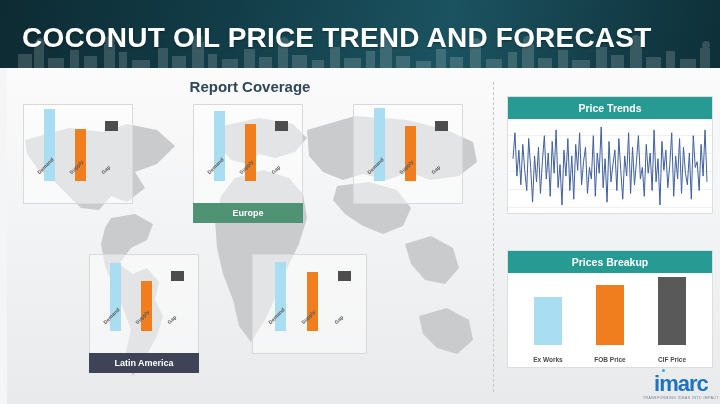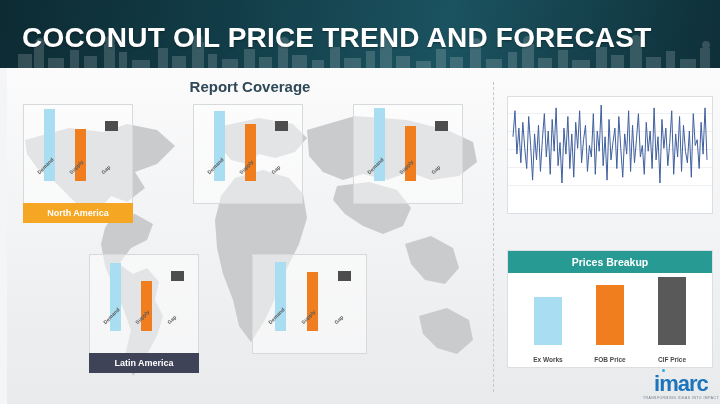--- a/index.html
+++ b/index.html
@@ -149,32 +149,32 @@
 
     <div class="region" style="left:16px;top:36px;width:110px;">
       <div class="chartbox" style="height:100px;">
         <div class="bar demand" style="left:20px;width:11px;height:72px;bottom:22px;"></div>
         <div class="bar supply" style="left:51px;width:11px;height:52px;bottom:22px;"></div>
         <div class="bar gap" style="left:81px;width:13px;height:10px;bottom:72px;"></div>
         <div class="blabel" style="left:12px;top:66px;">Demand</div>
         <div class="blabel" style="left:44px;top:66px;">Supply</div>
         <div class="blabel" style="left:76px;top:66px;">Gap</div>
       </div>
-      <div class="namebar" style="background:#f5a623;">North America</div>
     </div>
 
     <div class="region" style="left:186px;top:36px;width:110px;">
       <div class="chartbox" style="height:100px;">
         <div class="bar demand" style="left:20px;width:11px;height:70px;bottom:22px;"></div>
         <div class="bar supply" style="left:51px;width:11px;height:57px;bottom:22px;"></div>
         <div class="bar gap" style="left:81px;width:13px;height:10px;bottom:72px;"></div>
         <div class="blabel" style="left:12px;top:66px;">Demand</div>
         <div class="blabel" style="left:44px;top:66px;">Supply</div>
         <div class="blabel" style="left:76px;top:66px;">Gap</div>
       </div>
+      <div class="namebar" style="background:#4f9274;">Europe</div>
     </div>
 
     <div class="region" style="left:346px;top:36px;width:110px;">
       <div class="chartbox" style="height:100px;">
         <div class="bar demand" style="left:20px;width:11px;height:73px;bottom:22px;"></div>
         <div class="bar supply" style="left:51px;width:11px;height:55px;bottom:22px;"></div>
         <div class="bar gap" style="left:81px;width:13px;height:10px;bottom:72px;"></div>
         <div class="blabel" style="left:12px;top:66px;">Demand</div>
         <div class="blabel" style="left:44px;top:66px;">Supply</div>
         <div class="blabel" style="left:76px;top:66px;">Gap</div>
@@ -198,20 +198,21 @@
         <div class="bar demand" style="left:22px;width:11px;height:69px;bottom:22px;"></div>
         <div class="bar supply" style="left:54px;width:11px;height:59px;bottom:22px;"></div>
         <div class="bar gap" style="left:85px;width:13px;height:10px;bottom:72px;"></div>
         <div class="blabel" style="left:14px;top:66px;">Demand</div>
         <div class="blabel" style="left:47px;top:66px;">Supply</div>
         <div class="blabel" style="left:80px;top:66px;">Gap</div>
       </div>
     </div>
 
     <div class="rpanel" style="left:500px;top:28px;width:206px;height:118px;">
+      <div class="rhead">Price Trends</div>
       <div class="rbody" style="height:94px;">
         <div class="gridline" style="top:16px;"></div>
         <div class="gridline" style="top:34px;"></div>
         <div class="gridline" style="top:52px;"></div>
         <div class="gridline" style="top:70px;"></div>
         <div class="gridline" style="top:88px;"></div>
         <svg id="trend-svg" viewBox="0 0 204 94" preserveAspectRatio="none" style="position:absolute;left:0;top:0;width:100%;height:100%;">
           <polyline id="trend-path" fill="none" stroke="#3f5f9e" stroke-width="1" vector-effect="non-scaling-stroke" points="5.00,39.78 6.96,13.78 8.92,57.11 10.88,31.11 12.84,65.78 14.80,25.33 16.76,51.33 18.72,71.56 20.68,19.56 22.64,48.44 24.60,83.11 26.56,36.89 28.52,62.89 30.47,28.22 32.43,74.44 34.39,42.67 36.35,16.67 38.31,60.00 40.27,34.00 42.23,77.33 44.19,22.44 46.15,54.22 48.11,10.89 50.07,68.67 52.03,45.56 53.99,86.00 55.95,31.11 57.91,57.11 59.87,19.56 61.83,71.56 63.79,36.89 65.75,80.22 67.71,25.33 69.67,51.33 71.63,13.78 73.59,65.78 75.55,42.67 77.51,28.22 79.46,74.44 81.42,48.44 83.38,60.00 85.34,16.67 87.30,77.33 89.26,34.00 91.22,54.22 93.18,8.00 95.14,68.67 97.10,39.78 99.06,83.11 101.02,22.44 102.98,62.89 104.94,45.56 106.90,31.11 108.86,71.56 110.82,19.56 112.78,51.33 114.74,80.22 116.70,36.89 118.66,57.11 120.62,13.78 122.58,74.44 124.54,28.22 126.49,65.78 128.45,42.67 130.41,16.67 132.37,60.00 134.33,48.44 136.29,77.33 138.25,25.33 140.21,54.22 142.17,34.00 144.13,71.56 146.09,10.89 148.05,62.89 150.01,39.78 151.97,86.00 153.93,22.44 155.89,51.33 157.85,31.11 159.81,68.67 161.77,45.56 163.73,13.78 165.69,77.33 167.65,36.89 169.61,60.00 171.57,19.56 173.53,74.44 175.48,28.22 177.44,54.22 179.40,65.78 181.36,34.00 183.32,80.22 185.28,16.67 187.24,48.44 189.20,42.67 191.16,71.56 193.12,25.33 195.08,57.11 197.04,10.89 199.00,62.89"></polyline>
         </svg>
       </div>

